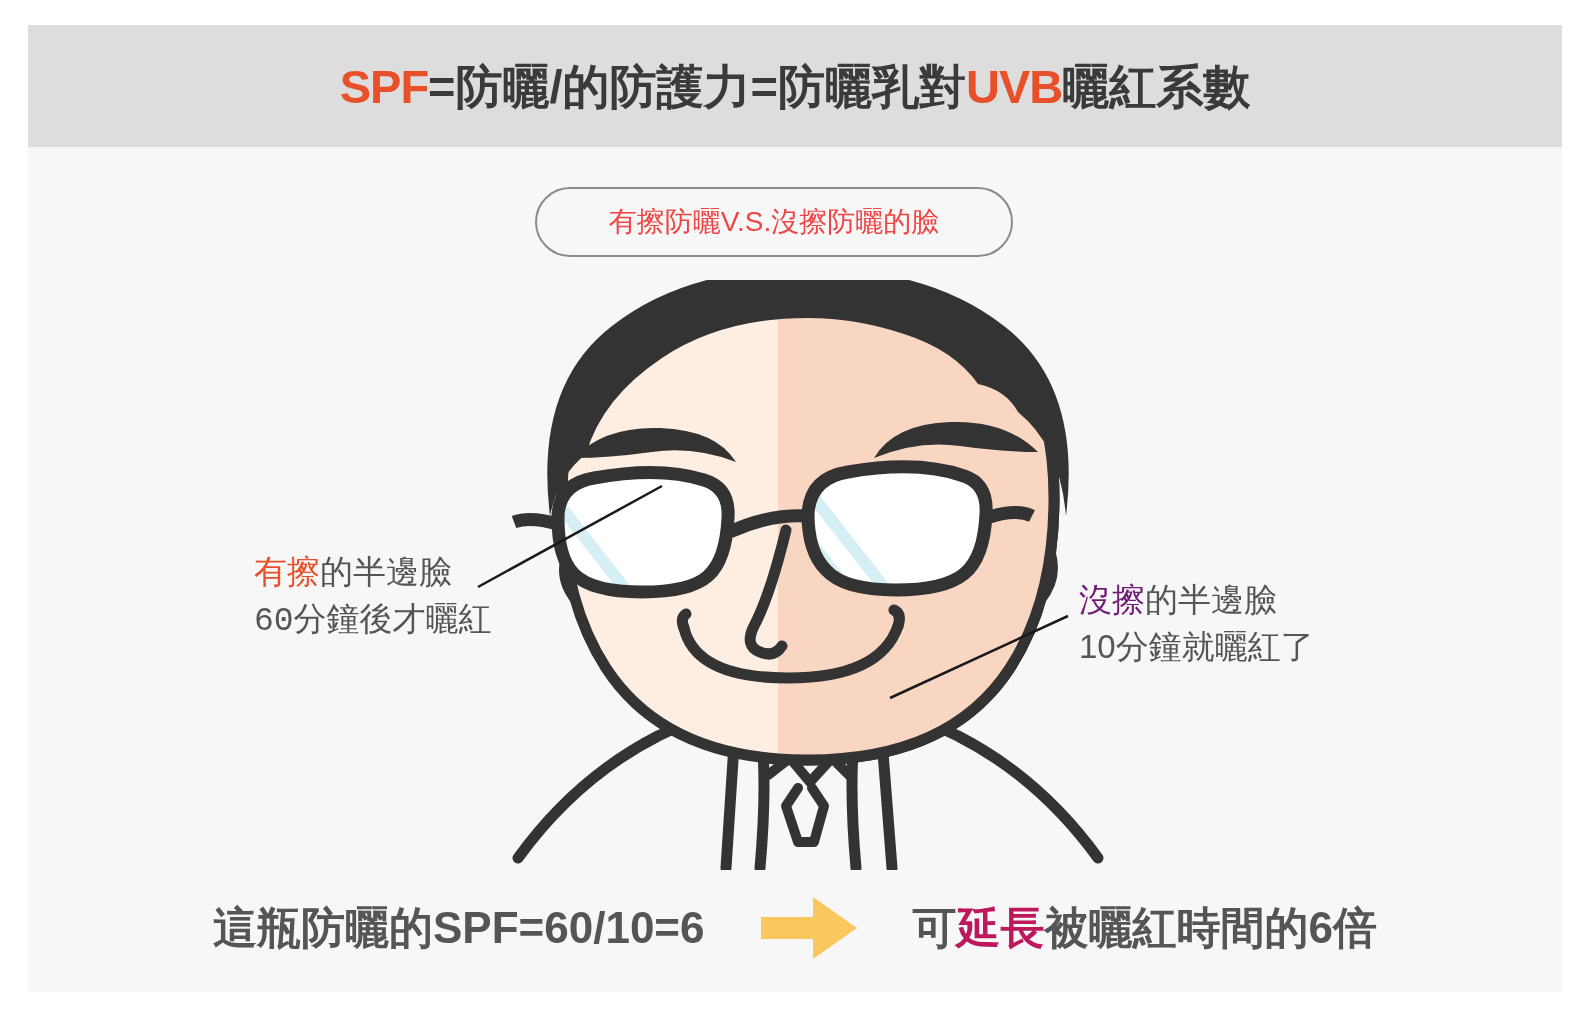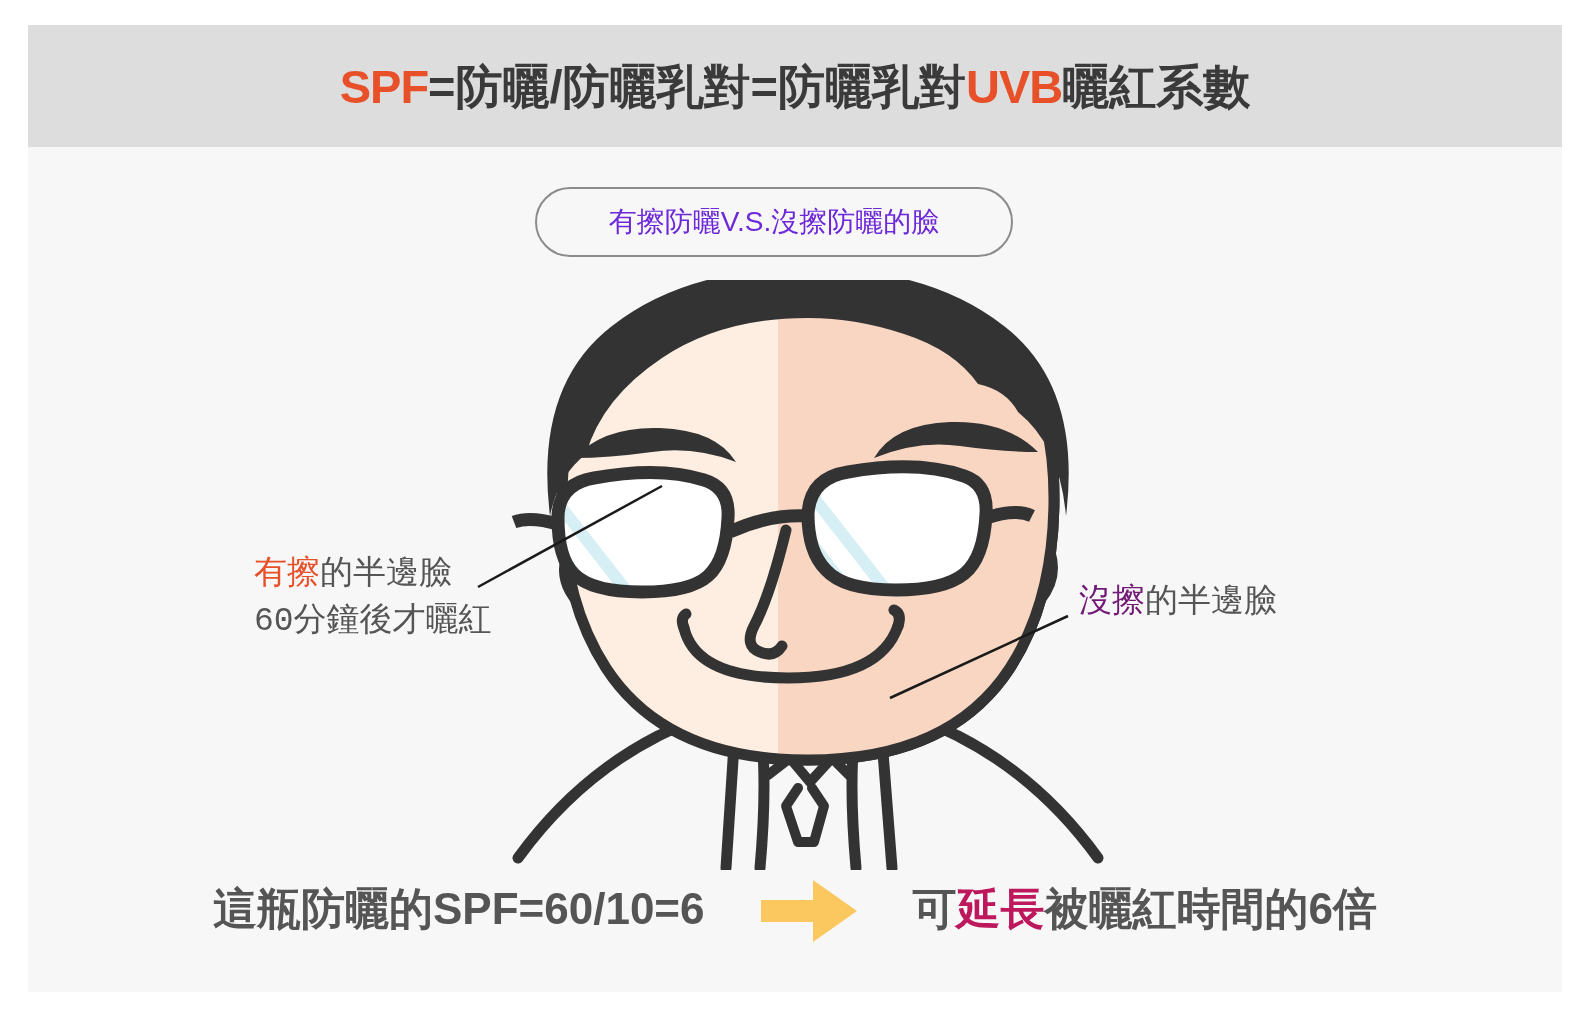--- a/index.html
+++ b/index.html
@@ -56,21 +56,21 @@
     box-sizing: border-box;
     border: 2px solid #8b8b8b;
     border-radius: 36px;
     background: #f7f7f7;
     display: flex;
     align-items: center;
     justify-content: center;
   }
   #pill-text {
     font-size: 28px;
-    color: #6d28d9;
+    color: #ef4444;
     white-space: nowrap;
   }
 
   
   #face-wrap {
     position: absolute;
     left: 470px;
     top: 255px;
     width: 620px;
     height: 590px;
@@ -97,20 +97,21 @@
   }
 
   
   #bottom-row {
     position: absolute;
     left: 0;
     top: 855px;
     width: 1534px;
     height: 96px;
     display: flex;
+    align-items: center;
     justify-content: center;
   }
   #formula {
     font-size: 44px;
     font-weight: bold;
     color: #555555;
     white-space: nowrap;
   }
   #arrow-icon {
     margin: 0 56px;
@@ -123,21 +124,21 @@
     white-space: nowrap;
   }
 </style>
 </head>
 <body>
 
 <div id="poster">
 
   <div id="header-band">
     <div id="title">
-      <span class="accent latin">SPF</span><span>=防曬/防曬乳對=防曬乳對</span><span class="accent latin">UVB</span><span>曬紅系數</span>
+      <span class="accent latin">SPF</span><span>=防曬/的防護力=防曬乳對</span><span class="accent latin">UVB</span><span>曬紅系數</span>
     </div>
   </div>
 
   <div id="pill">
     <span id="pill-text">有擦防曬V.S.沒擦防曬的臉</span>
   </div>
 
   <div id="face-wrap">
     <svg id="face-svg" viewBox="0 0 620 590" xmlns="http://www.w3.org/2000/svg">
       <defs>
@@ -222,20 +223,21 @@
     <line id="leader-right" x1="862" y1="673" x2="1040" y2="591" stroke="#1a1a1a" stroke-width="2.5"></line>
   </svg>
 
   <div class="annot" id="annot-left">
     <div><span style="color:#e8502a">有擦</span><span>的半邊臉</span></div>
     <div>60分鐘後才曬紅</div>
   </div>
 
   <div class="annot" id="annot-right">
     <div><span style="color:#701a75">沒擦</span><span>的半邊臉</span></div>
+    <div>10分鐘就曬紅了</div>
   </div>
 
   <div id="bottom-row">
     <div id="formula">這瓶防曬的SPF=60/10=6</div>
     <svg id="arrow-icon" width="96" height="62" viewBox="0 0 96 62" xmlns="http://www.w3.org/2000/svg">
       <path d="M0 20 H 52 V 0 L 96 31 L 52 62 V 42 H 0 Z" fill="#fbc85f"></path>
     </svg>
     <div id="conclusion"><span>可</span><span style="color:#be185d">延長</span><span>被曬紅時間的6倍</span></div>
   </div>
 

